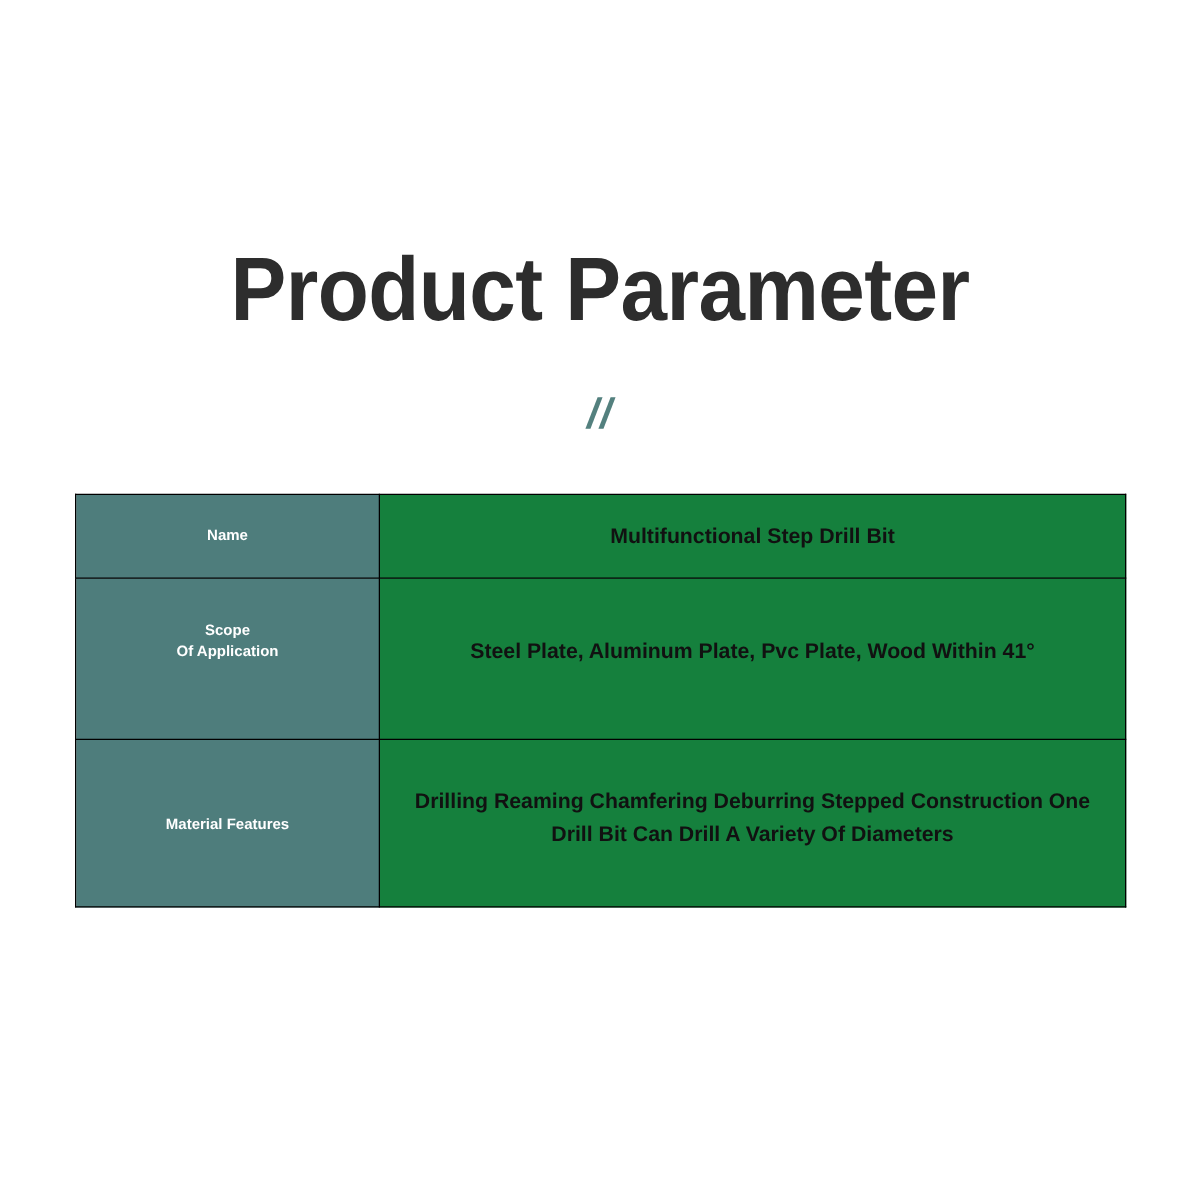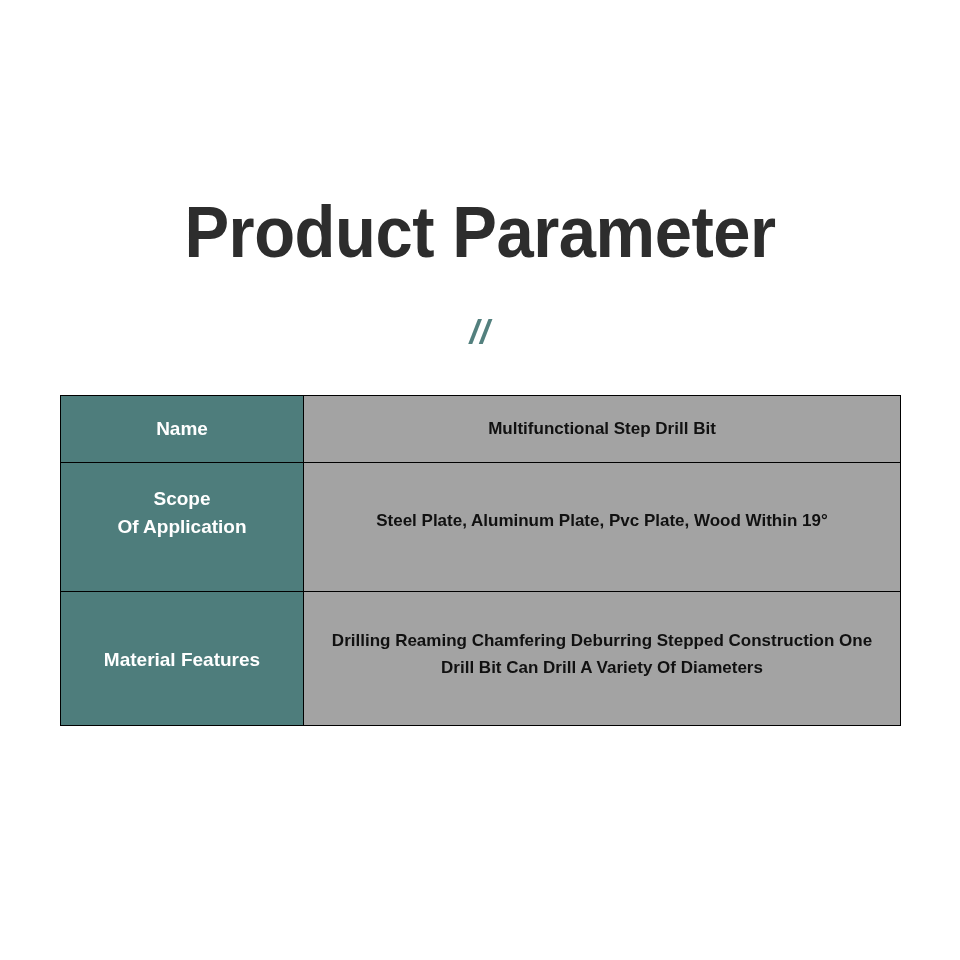--- a/index.html
+++ b/index.html
@@ -77,30 +77,30 @@
     border: 1.4px solid #000000;
     padding: 0;
     vertical-align: middle;
     box-sizing: border-box;
   }
 
   td.label-cell {
     width: 243px;
     background: #4e7d7c;
     color: #ffffff;
-    font-size: 19px;
+    font-size: 12px;
     font-weight: 700;
     text-align: center;
     line-height: 1.45;
     padding: 4px 6px;
   }
 
   td.value-cell {
     width: 597px;
-    background: #a3a3a3;
+    background: #15803d;
     color: #111111;
     font-size: 17px;
     font-weight: 700;
     text-align: center;
     line-height: 1.55;
     padding: 6px 14px;
   }
 
   tr.row-name    td { height: 67px; }
   tr.row-material td { height: 68px; }
@@ -157,21 +157,21 @@
         <td class="value-cell">
           <span class="value-text">Multifunctional Step Drill Bit</span>
         </td>
       </tr>
       <tr class="row-scope">
         <td class="label-cell">
           <span class="label-text">Scope
 Of Application</span>
         </td>
         <td class="value-cell">
-          <span class="value-text">Steel Plate, Aluminum Plate, Pvc Plate, Wood Within 19°</span>
+          <span class="value-text">Steel Plate, Aluminum Plate, Pvc Plate, Wood Within 41°</span>
         </td>
       </tr>
       <tr class="row-features">
         <td class="label-cell">
           <span class="label-text">Material Features</span>
         </td>
         <td class="value-cell">
           <span class="value-text">Drilling Reaming Chamfering Deburring Stepped Construction  One Drill Bit Can Drill A Variety Of Diameters</span>
         </td>
       </tr>

